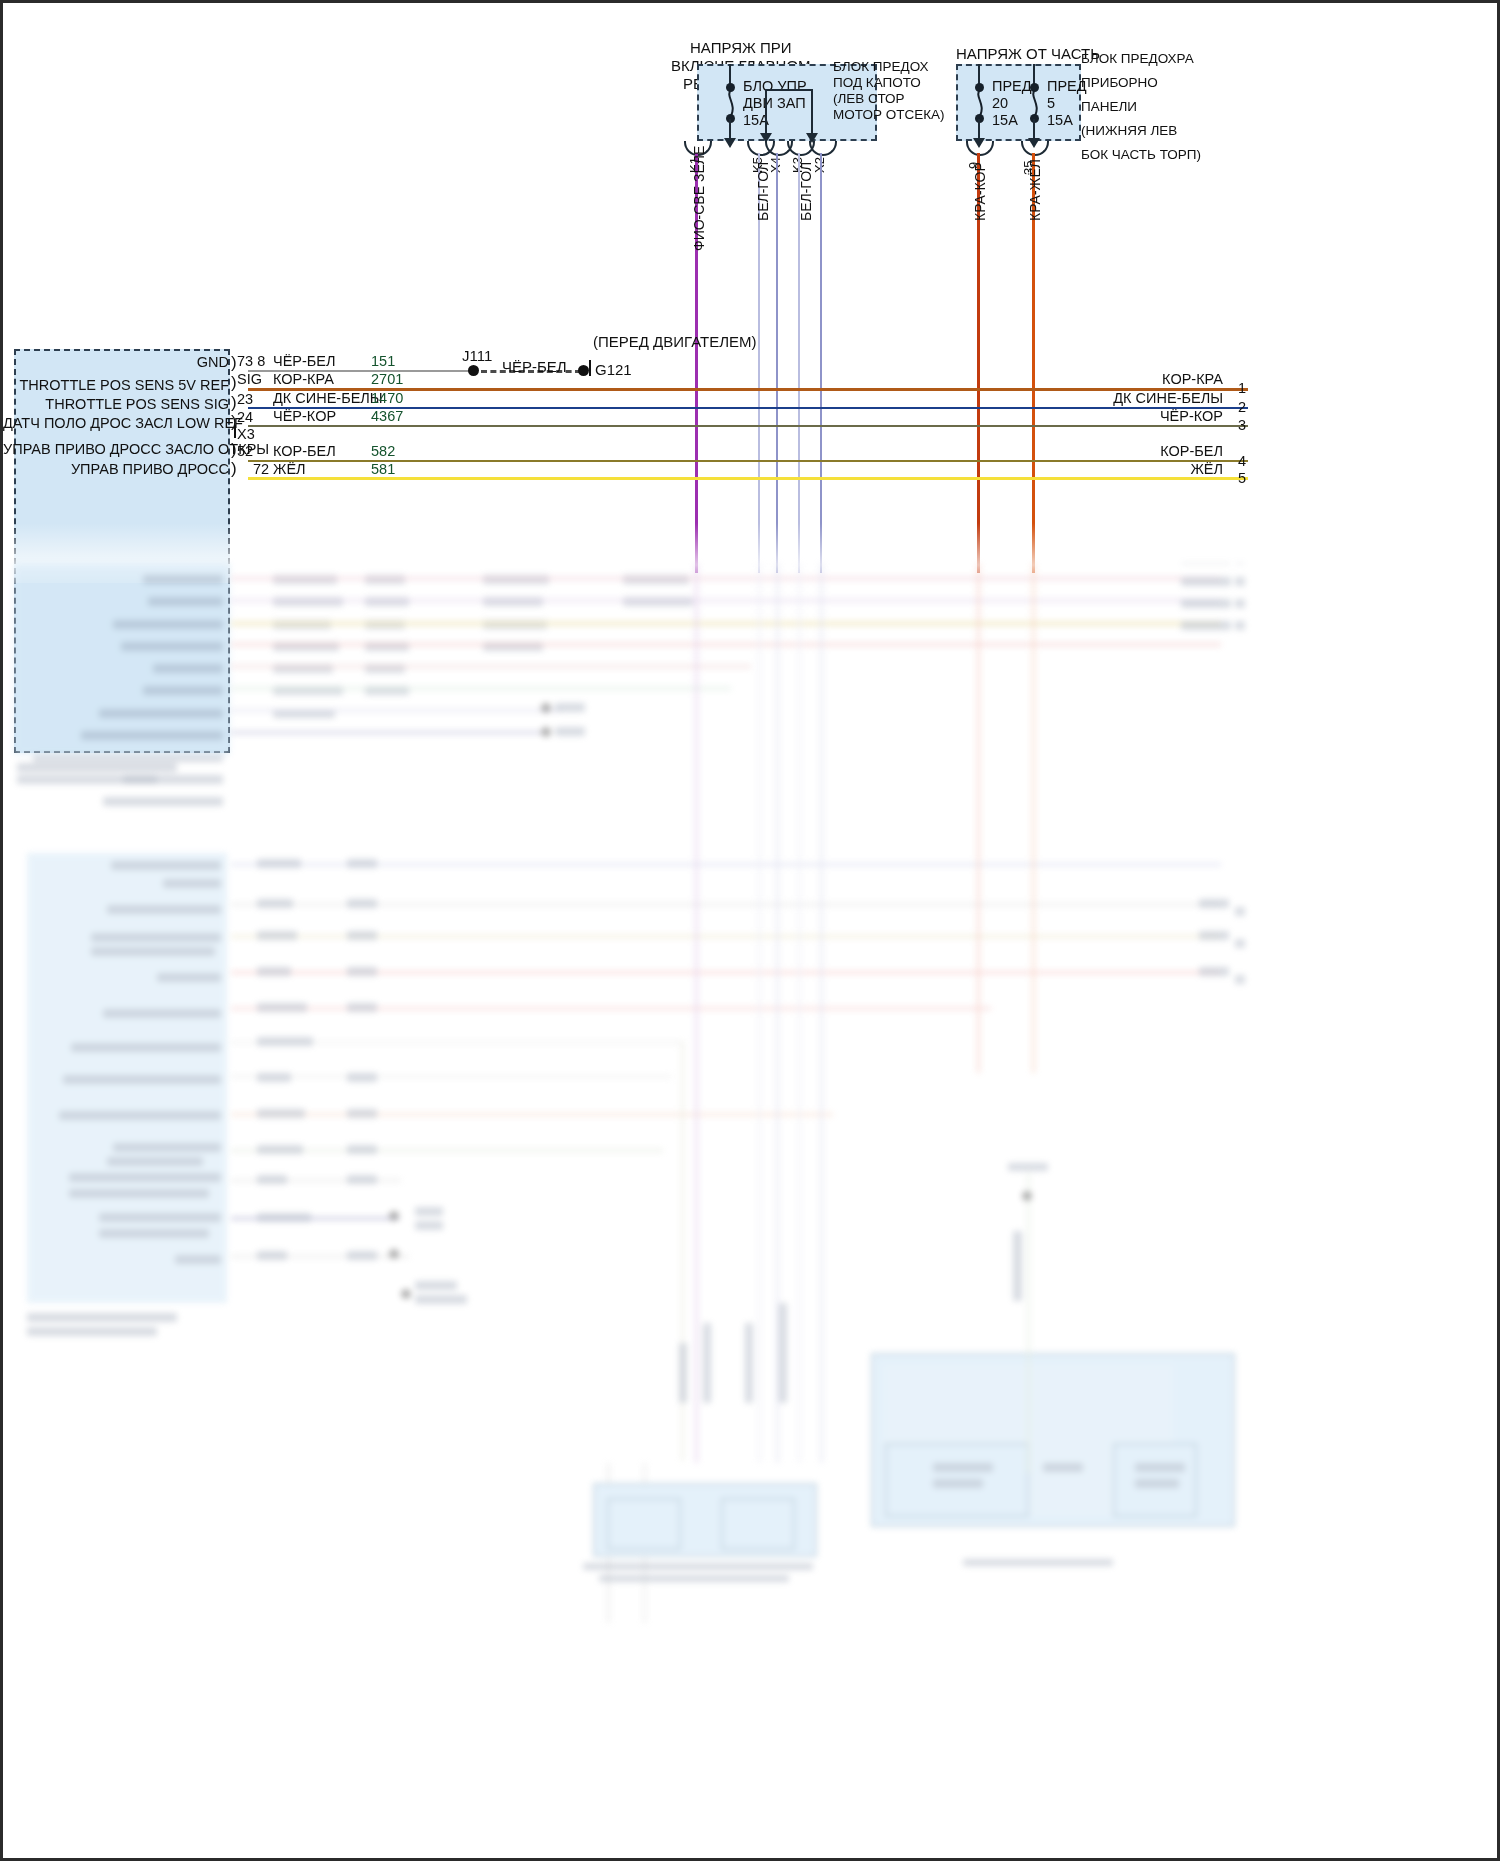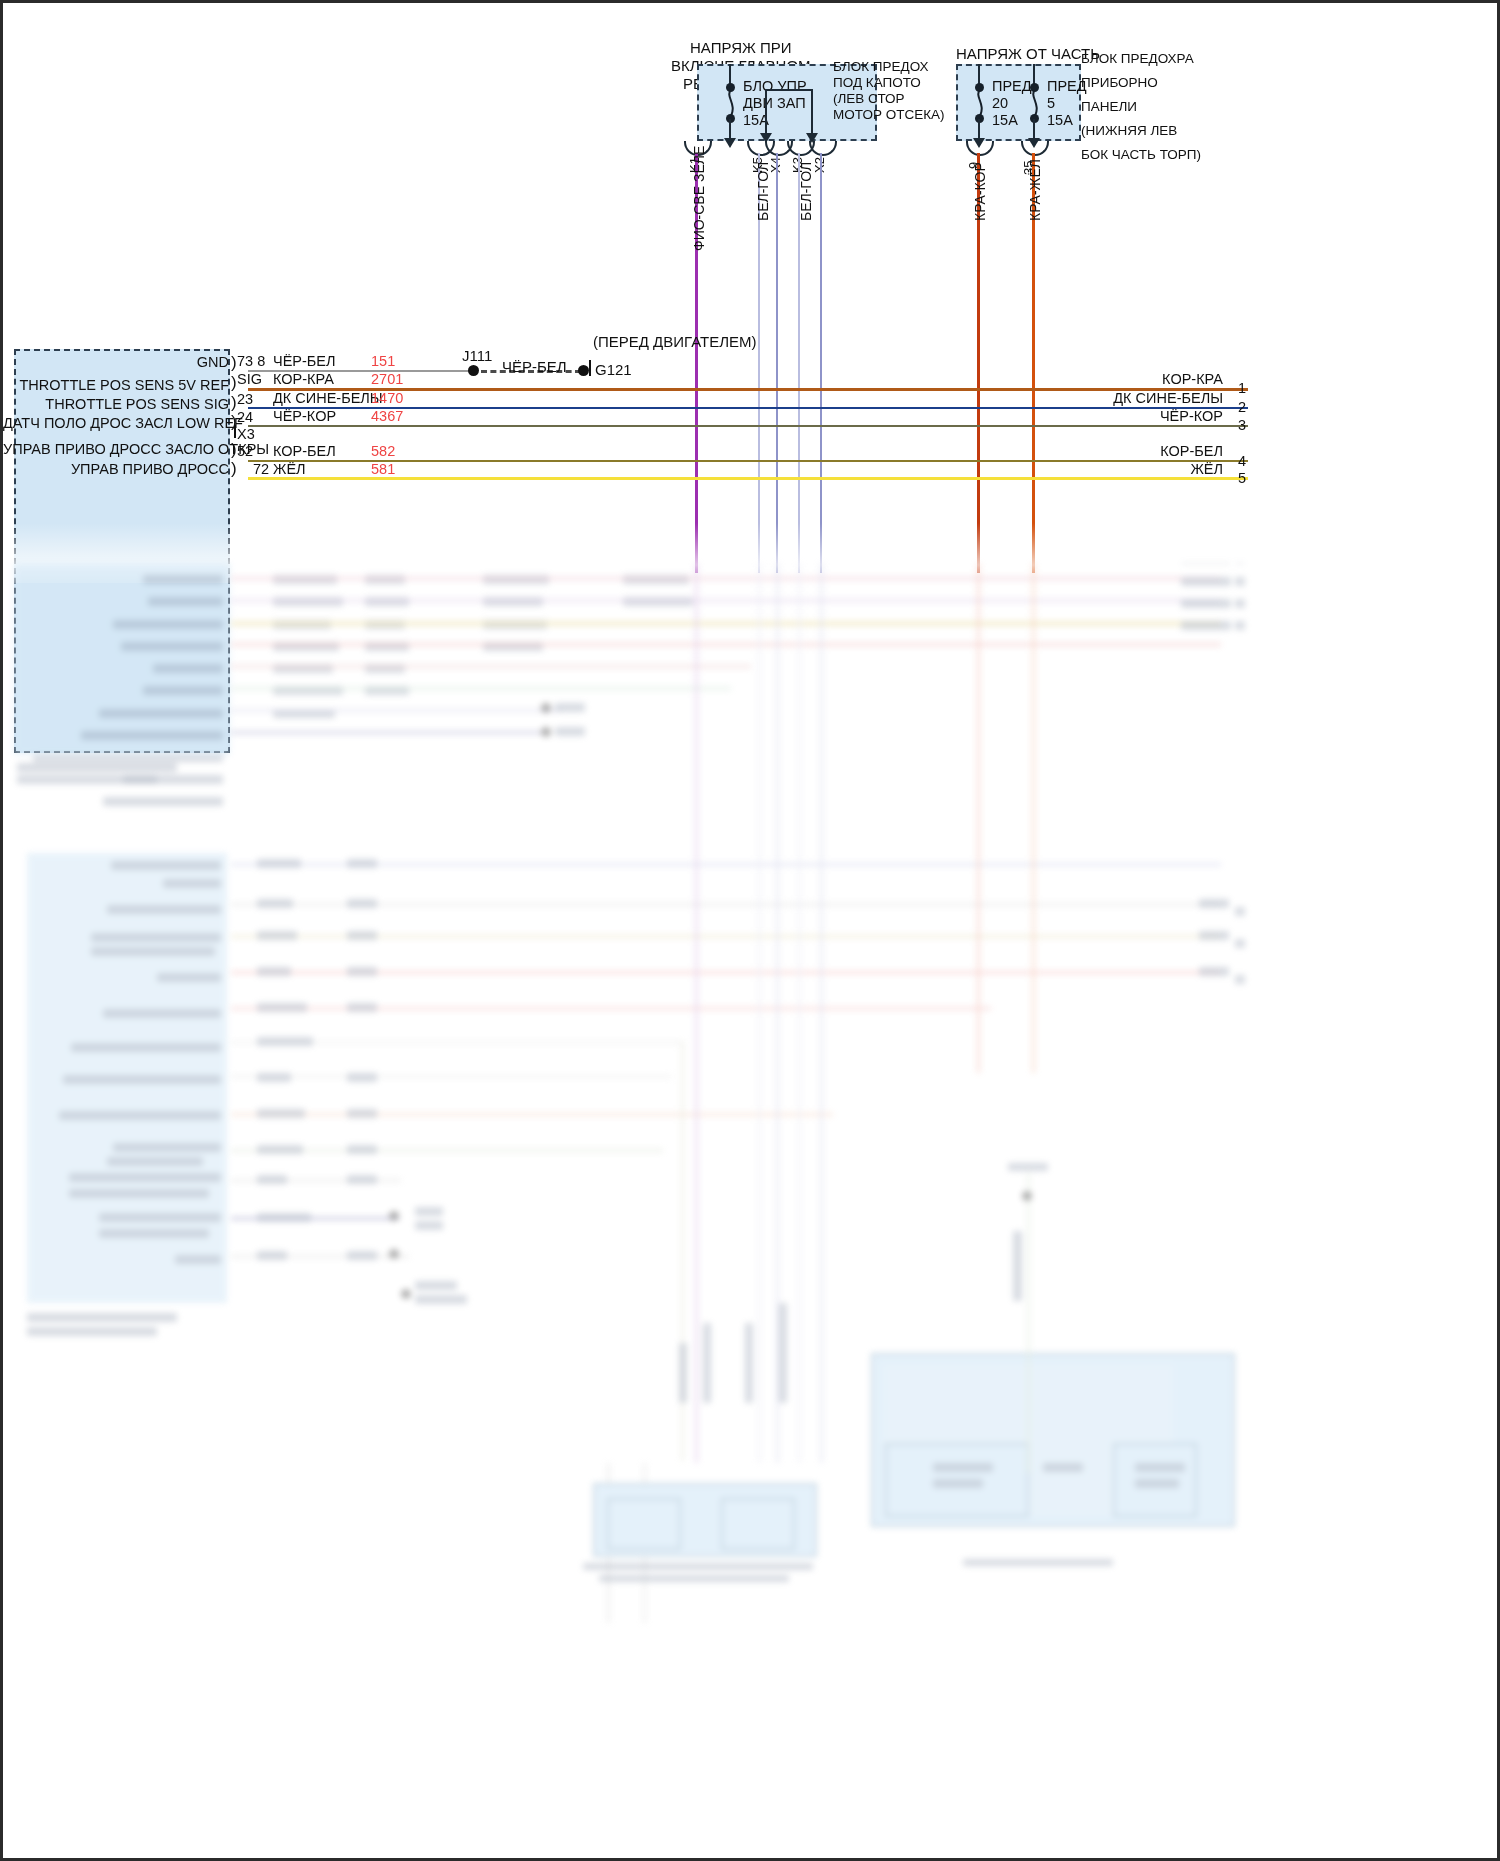--- a/index.html
+++ b/index.html
@@ -52,21 +52,21 @@
 
   
   .module{
     position:absolute;background:#d2e6f5;border:2px dashed #2d3e4f;box-sizing:border-box;
   }
 
   .pinrow-label{position:absolute;font-size:14.5px;color:#111;white-space:nowrap;text-align:right;right:0;}
   .pin-bracket{position:absolute;font-size:17px;color:#111;}
   .pin-num{position:absolute;font-size:14.5px;color:#111;white-space:nowrap;}
   .wire-name{position:absolute;font-size:14.5px;color:#111;white-space:nowrap;}
-  .wire-num{position:absolute;font-size:14.5px;color:#ef4444;white-space:nowrap;}
+  .wire-num{position:absolute;font-size:14.5px;color:#14532d;white-space:nowrap;}
   .right-name{position:absolute;font-size:14.5px;color:#111;white-space:nowrap;text-align:right;}
   .right-pin{position:absolute;font-size:14.5px;color:#111;white-space:nowrap;}
 
   
   .hwire{position:absolute;height:2px;}
   .hwire3{position:absolute;height:3px;}
 
   
   .dashwire{position:absolute;height:0;border-top:3px dashed #4a4a4a;}
   .nodedot{position:absolute;width:11px;height:11px;border-radius:50%;background:#111;}

